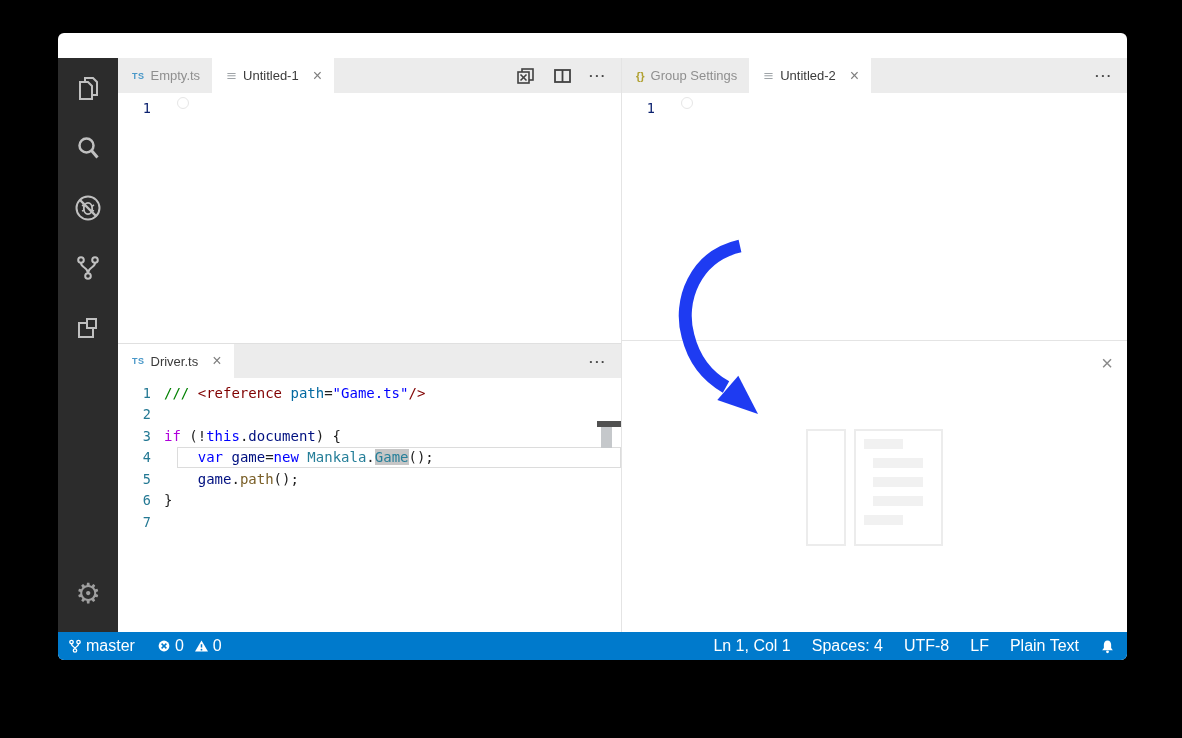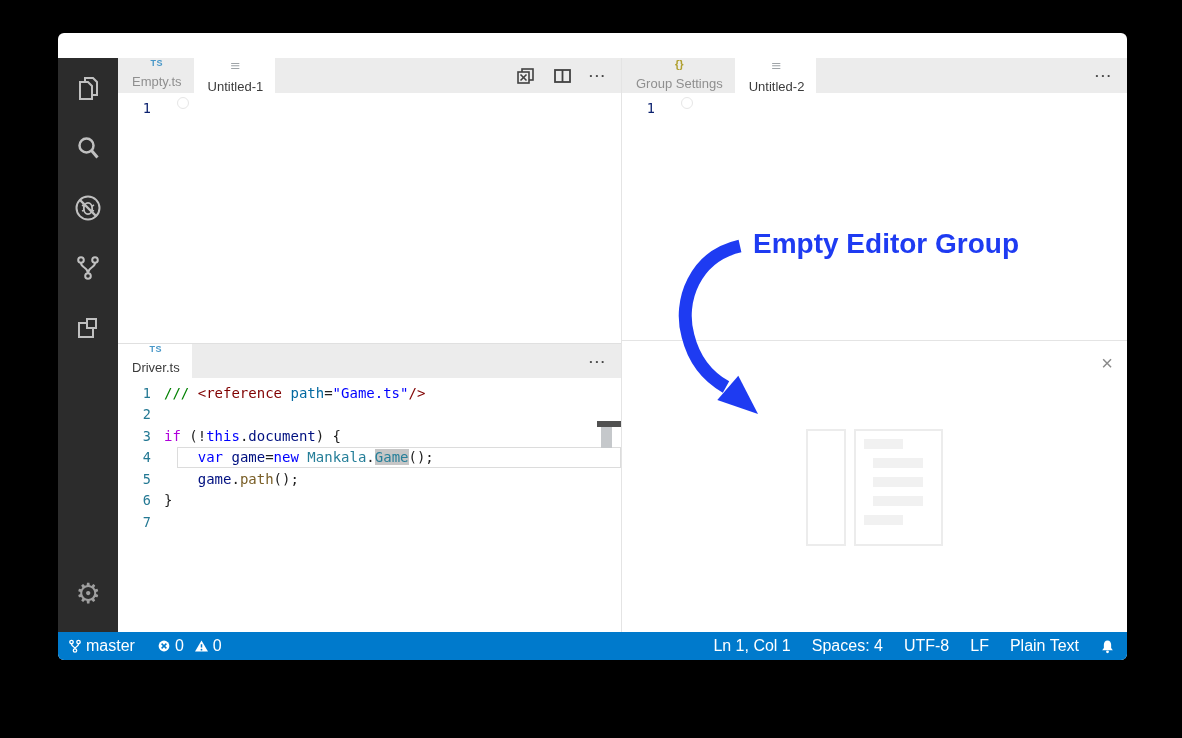--- a/index.html
+++ b/index.html
@@ -28,21 +28,21 @@
   .ab-spacer { flex:1; }
   .gear-glyph { font-size:28px; color:#9e9e9e; line-height:1; font-family:"DejaVu Sans", sans-serif; }
 
   
   .main { position:absolute; left:60px; top:25px; width:1009px; height:574px; background:#fff; }
   .group { position:absolute; top:0; height:574px; }
   .group.left { left:0; width:504px; border-right:1px solid #e4e4e4; }
   .group.right { left:504px; width:505px; }
 
   .tabstrip { height:35px; background:#ececec; display:flex; align-items:stretch; font-size:13px; }
-  .tab { display:flex; align-items:center; padding:0 12px 0 14px; gap:6px; color:#8f8f8f; cursor:pointer; white-space:nowrap;flex-direction:column; }
+  .tab { display:flex; align-items:center; padding:0 12px 0 14px; gap:6px; color:#8f8f8f; cursor:pointer; white-space:nowrap; }
   .tab.active { background:#fff; color:#3b3b3b; }
   .tab .close { font-size:16px; color:#7f7f7f; margin-left:8px; line-height:1; cursor:pointer; }
   .ts-badge { font-size:9px; font-weight:bold; color:#4897c8; letter-spacing:0.5px; }
   .braces-badge { font-size:11px; font-weight:bold; color:#b0a030; }
   .untitled-glyph { font-size:13px; color:#9fa4a8; font-family:"DejaVu Sans", sans-serif; }
   .strip-spacer { flex:1; }
   .strip-actions { display:flex; align-items:center; gap:18px; padding-right:14px; }
   .dots { font-size:8px; letter-spacing:3px; color:#424242; cursor:pointer; }
 
   .editor { position:relative; background:#fff; overflow:hidden; }
@@ -262,21 +262,20 @@
           <div class="wm-bar" style="left:71px; top:71px;  width:50px;"></div>
           <div class="wm-bar" style="left:62px; top:90px;  width:39px;"></div>
         </div>
       </div>
 
       <div class="annotation">
         <svg class="ann-arrow" width="130" height="200" viewBox="0 0 130 200">
           <path d="M 80 10 C 35 20, 18 65, 28 100 C 35 128, 50 142, 66 151" fill="none" stroke="#1e3bf2" stroke-width="13"></path>
           <polygon points="98,178 57.3,163.9 78.3,139.7" fill="#1e3bf2"></polygon>
         </svg>
-        <div class="ann-text">Empty Editor Group</div>
       </div>
     </div>
   </div>
 
   <div class="statusbar">
     <div class="sb-left">
       <span class="sb-item">
         <svg width="13" height="14" viewBox="0 0 13 14">
           <circle cx="3.5" cy="3" r="1.7" fill="none" stroke="#fff" stroke-width="1.3"></circle>
           <circle cx="10.5" cy="3" r="1.7" fill="none" stroke="#fff" stroke-width="1.3"></circle>

